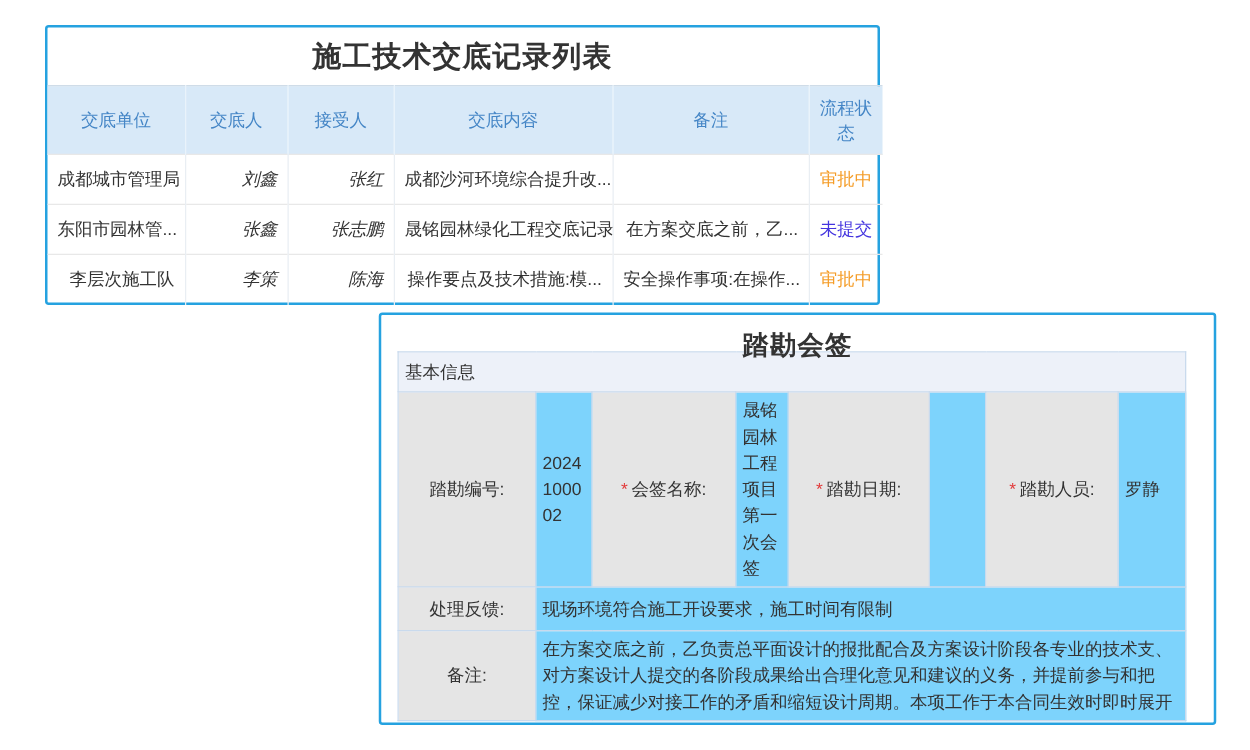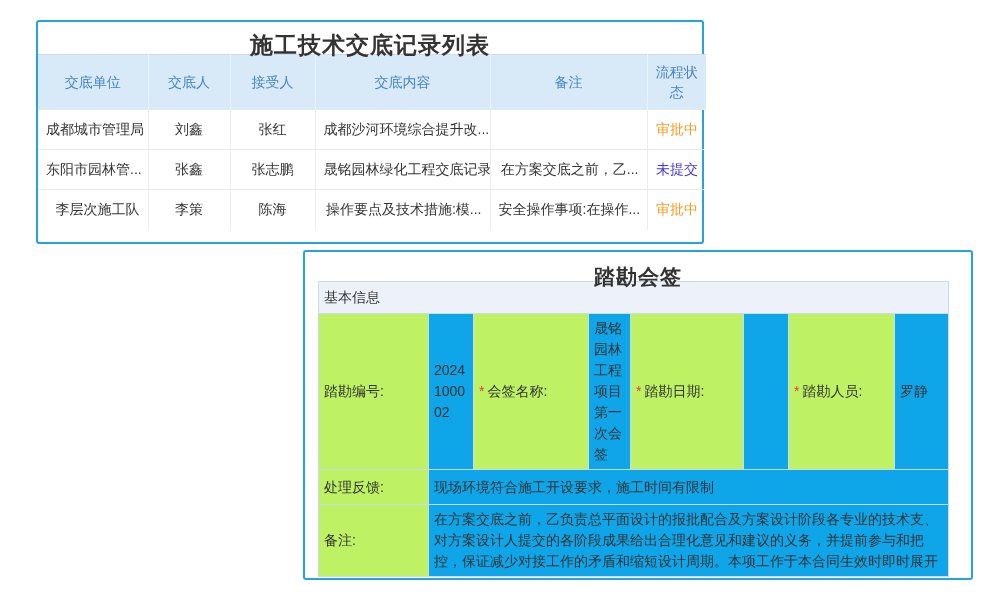--- a/index.html
+++ b/index.html
@@ -11,42 +11,42 @@
   }
   .panel {
     position: absolute;
     background: #ffffff;
     border: 2px solid #25a2e0;
     border-radius: 3px;
   }
   
   .panel-records { left: 36px; top: 20px; width: 668px; height: 224px; z-index: 1; }
   .panel-records .panel-title {
-    height: 32px; line-height: 46px; text-align: center;
+    height: 46px; line-height: 46px; text-align: center;
     font-size: 23px; font-weight: bold; color: #333; letter-spacing: 1px;
   }
   table.records {
     width: 100%; border-collapse: collapse; table-layout: fixed;
   }
   table.records th {
     background: #d8e9f8; color: #4586c6; font-weight: normal;
     font-size: 14px; height: 55px; text-align: center; vertical-align: middle;
     border-top: 1px solid #cfdce8; border-right: 1px solid #e9f3fb; padding: 2px 6px;
     line-height: 1.45;
   }
   table.records th:last-child { border-right: none; }
   table.records td {
     font-size: 14px; color: #333; height: 40px; vertical-align: middle;
     border-top: 1px solid #e8e8e8; border-right: 1px solid #e9eef3;
     padding: 2px 8px; white-space: nowrap; overflow: hidden;
   }
   table.records td:last-child { border-right: none; }
-  td.cell-center { text-align: center; }
+  td.cell-center { text-align: right; font-style: italic; }
   td.cell-left { text-align: right; }
-  td.status { text-align: right; }
+  td.status { text-align: center; }
   td.status.approving { color: #f59c26; }
   td.status.unsubmitted { color: #4434df; }
   
   .panel-survey { left: 303px; top: 250px; width: 670px; height: 330px; z-index: 2; }
   .panel-survey .panel-title {
     height: 29px; line-height: 50px; text-align: center;
     font-size: 21px; font-weight: bold; color: #333; letter-spacing: 1px;
   }
   table.survey {
     margin-left: 13px; width: 630px;
@@ -56,23 +56,23 @@
   table.survey td {
     border: 1px solid #c9daed; vertical-align: middle;
     padding: 4px 5px; color: #333; line-height: 1.5;
   }
   td.section-header {
     background: #edf1f9; height: 32px; padding-left: 12px;
     font-size: 14px; color: #333;
   }
   tr.main-row td { height: 133px; }
   td.flabel {
-    background: #bef264; text-align: left; padding-right: 6px;
+    background: #e5e5e5; text-align: center; padding-right: 6px;
   }
-  td.fvalue { background: #0ea5e9; text-align: left; word-break: break-all; }
+  td.fvalue { background: #7dd3fc; text-align: left; word-break: break-all; }
   .req { color: #e23c3c; margin-right: 3px; }
   tr.feedback-row td { height: 35px; margin-top: 48px; }
   tr.remark-row td { height: 67px; }
   td.longtext { padding: 6px 10px; word-break: break-all; }
 </style>
 </head>
 <body>
 
 <section class="panel panel-records">
   <div class="panel-title">施工技术交底记录列表</div>

